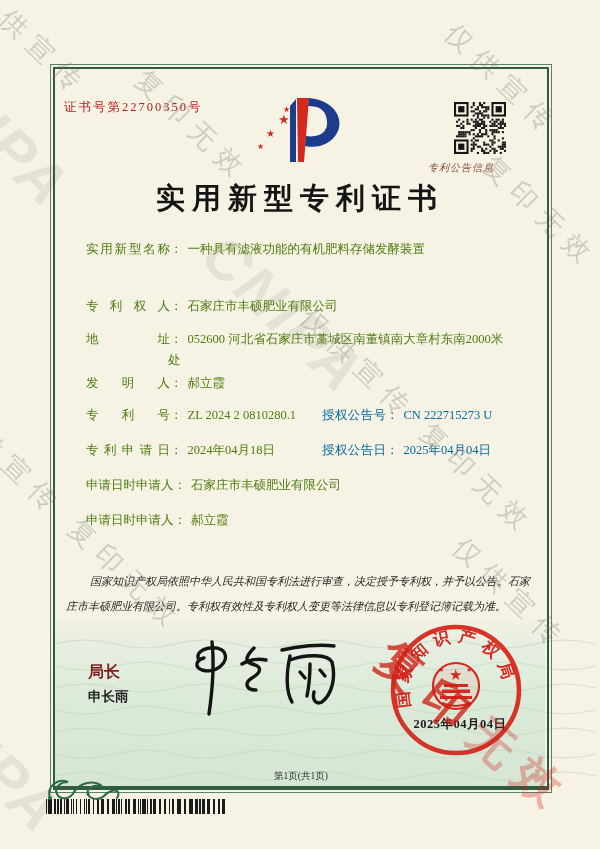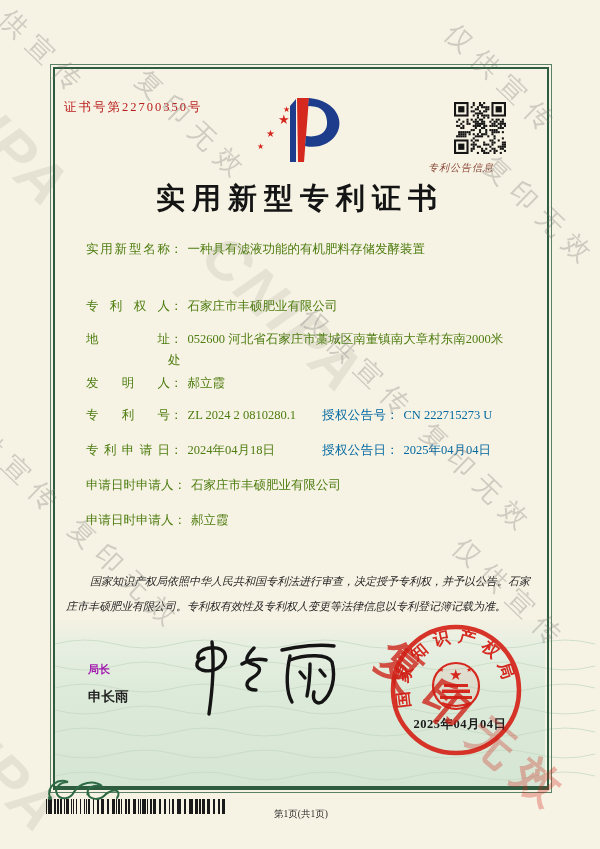--- a/index.html
+++ b/index.html
@@ -32,27 +32,27 @@
   .qr-caption{left:428px;top:161px;width:104px;text-align:left;font-size:10px;
               font-style:italic;letter-spacing:1px;color:#8a4a3a;z-index:4;}
   .row{left:86px;font-size:12.5px;white-space:nowrap;z-index:4;color:#4d7c0f;}
   .row2{left:322px;font-size:12.5px;white-space:nowrap;z-index:4;color:#0369a1;}
   .lbl{display:inline-block;width:84px;text-align:justify;text-align-last:justify;vertical-align:top;}
   .lbl7{display:inline-block;vertical-align:top;}
   .lbl2{display:inline-block;width:64px;text-align:justify;text-align-last:justify;vertical-align:top;}
   .colon{margin-right:5px;}
   .legal{left:66px;top:569px;width:472px;font-size:11px;line-height:25px;
          font-style:italic;color:#242424;text-indent:24px;z-index:4;}
-  .director-title{left:88px;top:662px;font-size:11px;font-weight:600;z-index:4;
-                  font-family:"Liberation Sans","DejaVu Sans",sans-serif;color:#a21caf;}
+  .director-title{left:88px;top:662px;font-size:16px;font-weight:600;z-index:4;
+                  font-family:"Liberation Sans","DejaVu Sans",sans-serif;color:#7f1d1d;}
   .director-name{left:88px;top:688px;font-size:13.5px;font-weight:600;z-index:4;
                  font-family:"Liberation Sans","DejaVu Sans",sans-serif;color:#222;}
   .seal-date{left:398px;top:716px;width:124px;text-align:center;font-size:12.5px;
              font-weight:600;color:#1b1b1b;letter-spacing:.5px;z-index:6;}
-  .footer{left:50px;top:770px;width:502px;text-align:center;font-size:9.5px;color:#2a2a2a;z-index:4;margin-top:38px;}
+  .footer{left:50px;top:770px;width:502px;text-align:center;font-size:9.5px;color:#2a2a2a;z-index:4;}
   
   .wm{font-size:27px;letter-spacing:10px;color:rgba(120,120,120,.32);
       transform:rotate(44deg);transform-origin:0 0;white-space:nowrap;z-index:8;
       font-family:"Liberation Sans","DejaVu Sans",sans-serif;pointer-events:none;}
   .wm-cnipa{font-size:60px;font-style:italic;font-weight:700;letter-spacing:3px;
       color:rgba(60,60,60,.09);transform:rotate(44deg);transform-origin:0 0;
       white-space:nowrap;z-index:2;font-family:"Liberation Sans","DejaVu Sans",sans-serif;pointer-events:none;}
   .wm-red{font-size:46px;letter-spacing:14px;font-weight:700;
       transform:rotate(40deg);transform-origin:0 0;white-space:nowrap;z-index:7;
       font-family:"Liberation Sans","DejaVu Sans",sans-serif;pointer-events:none;}

